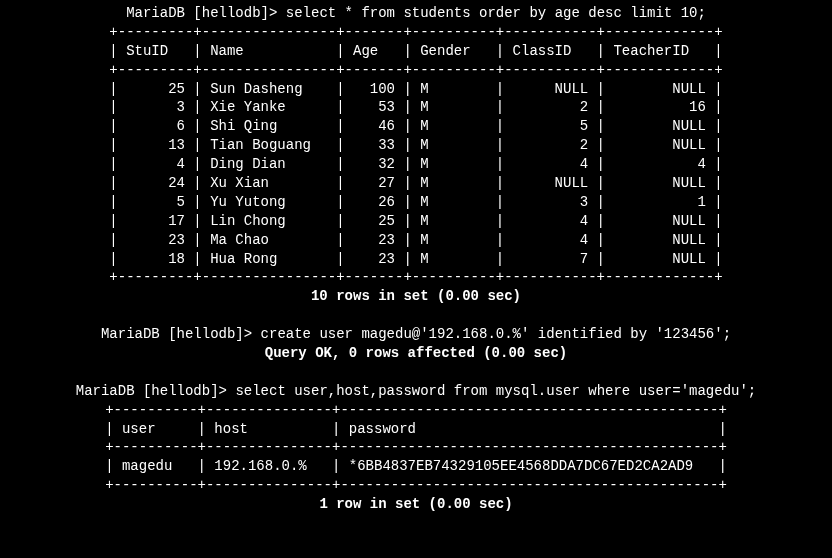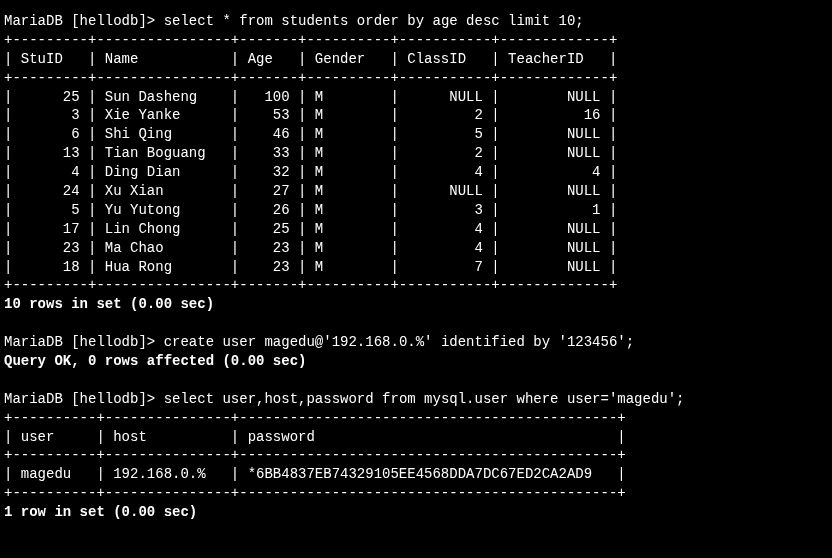--- a/index.html
+++ b/index.html
@@ -8,22 +8,23 @@
     background: #000000;
     color: #ffffff;
     font-family: "Consolas", "Menlo", "Courier New", monospace;
     font-size: 14px;
     line-height: 1.35;
     width: 832px;
     height: 558px;
     overflow: hidden;
   }
   .terminal {
-    padding: 12px 4px;
+    padding: 4px 4px;
     white-space: pre;
+    text-align: center;
   }
   .bold {
     font-weight: bold;
   }
 </style>
 </head>
 <body>
 <div class="terminal"><span><span>MariaDB [hellodb]</span>&gt; </span><span>select * from students order by age desc limit 10;</span>
 <span>+---------+----------------+-------+----------+-----------+-------------+</span>
 <span>| StuID   | Name           | Age   | Gender   | ClassID   | TeacherID   |</span>

